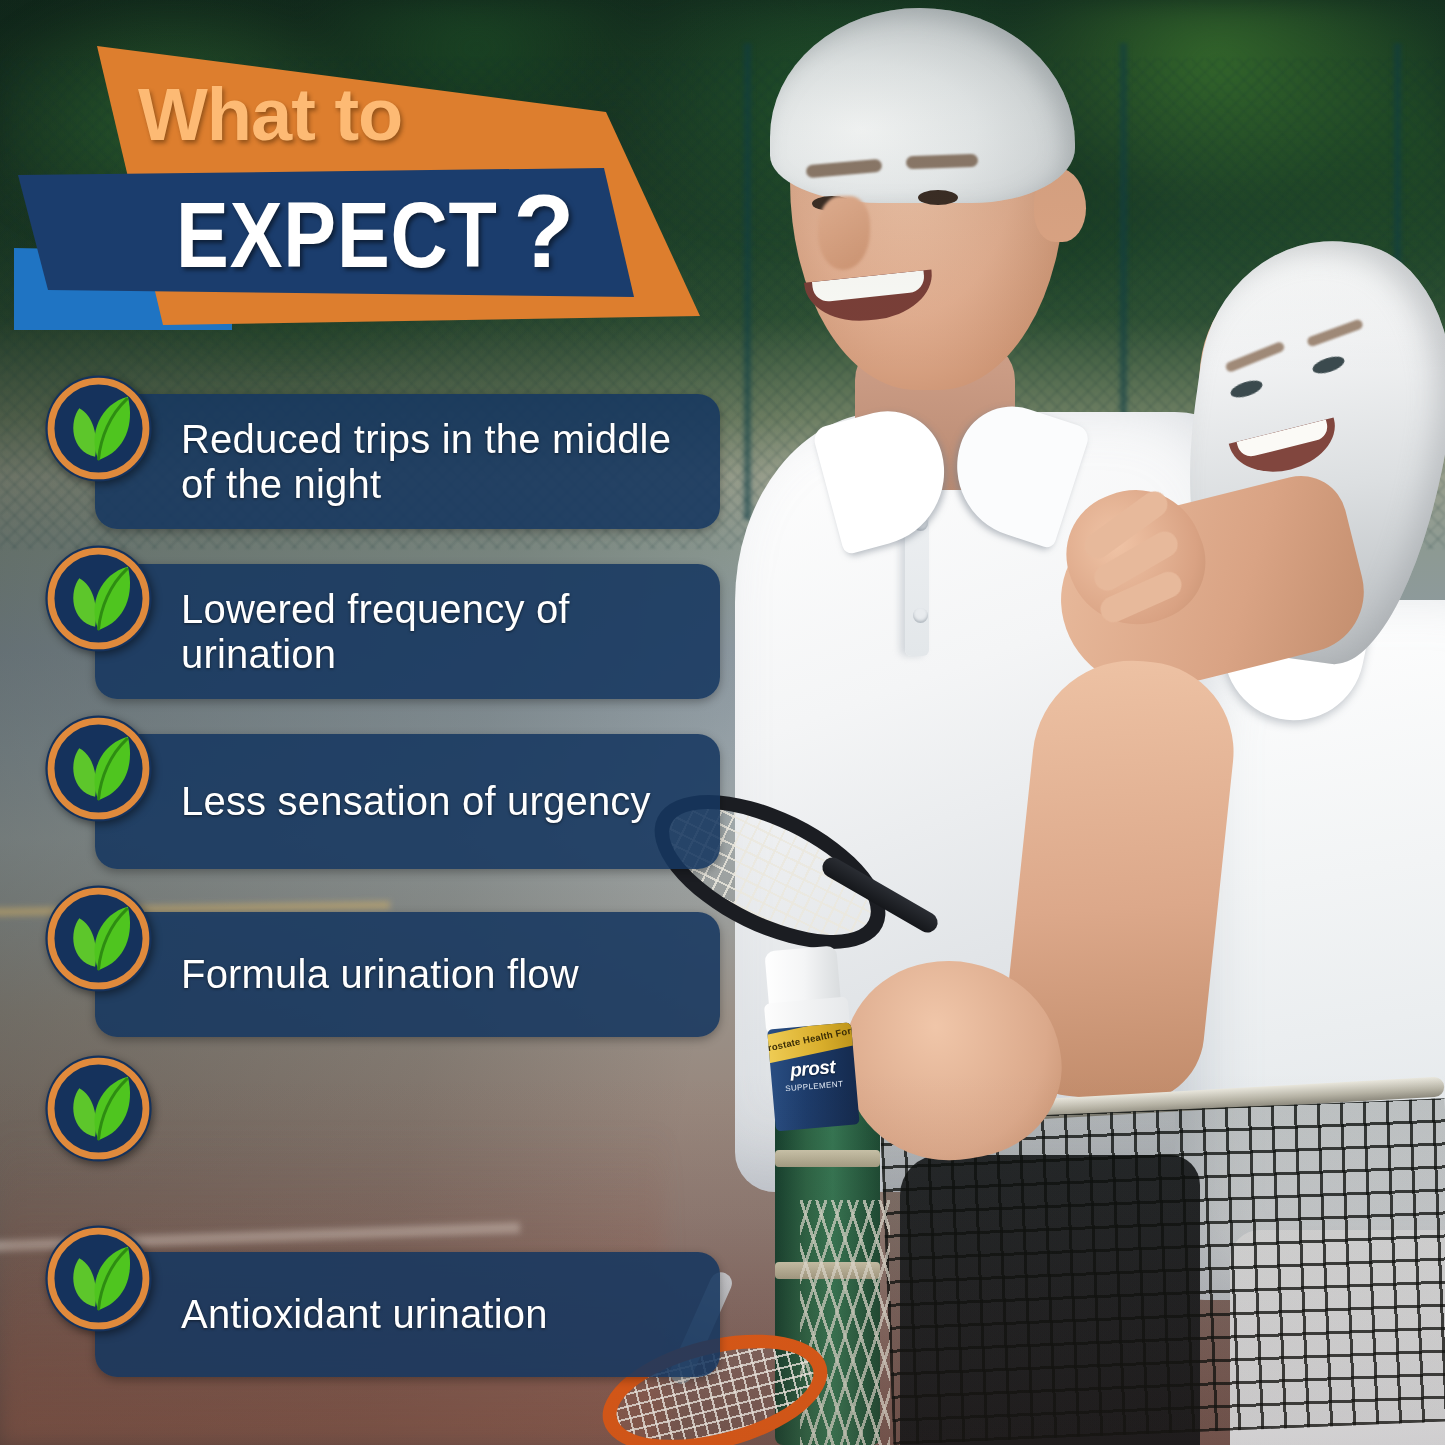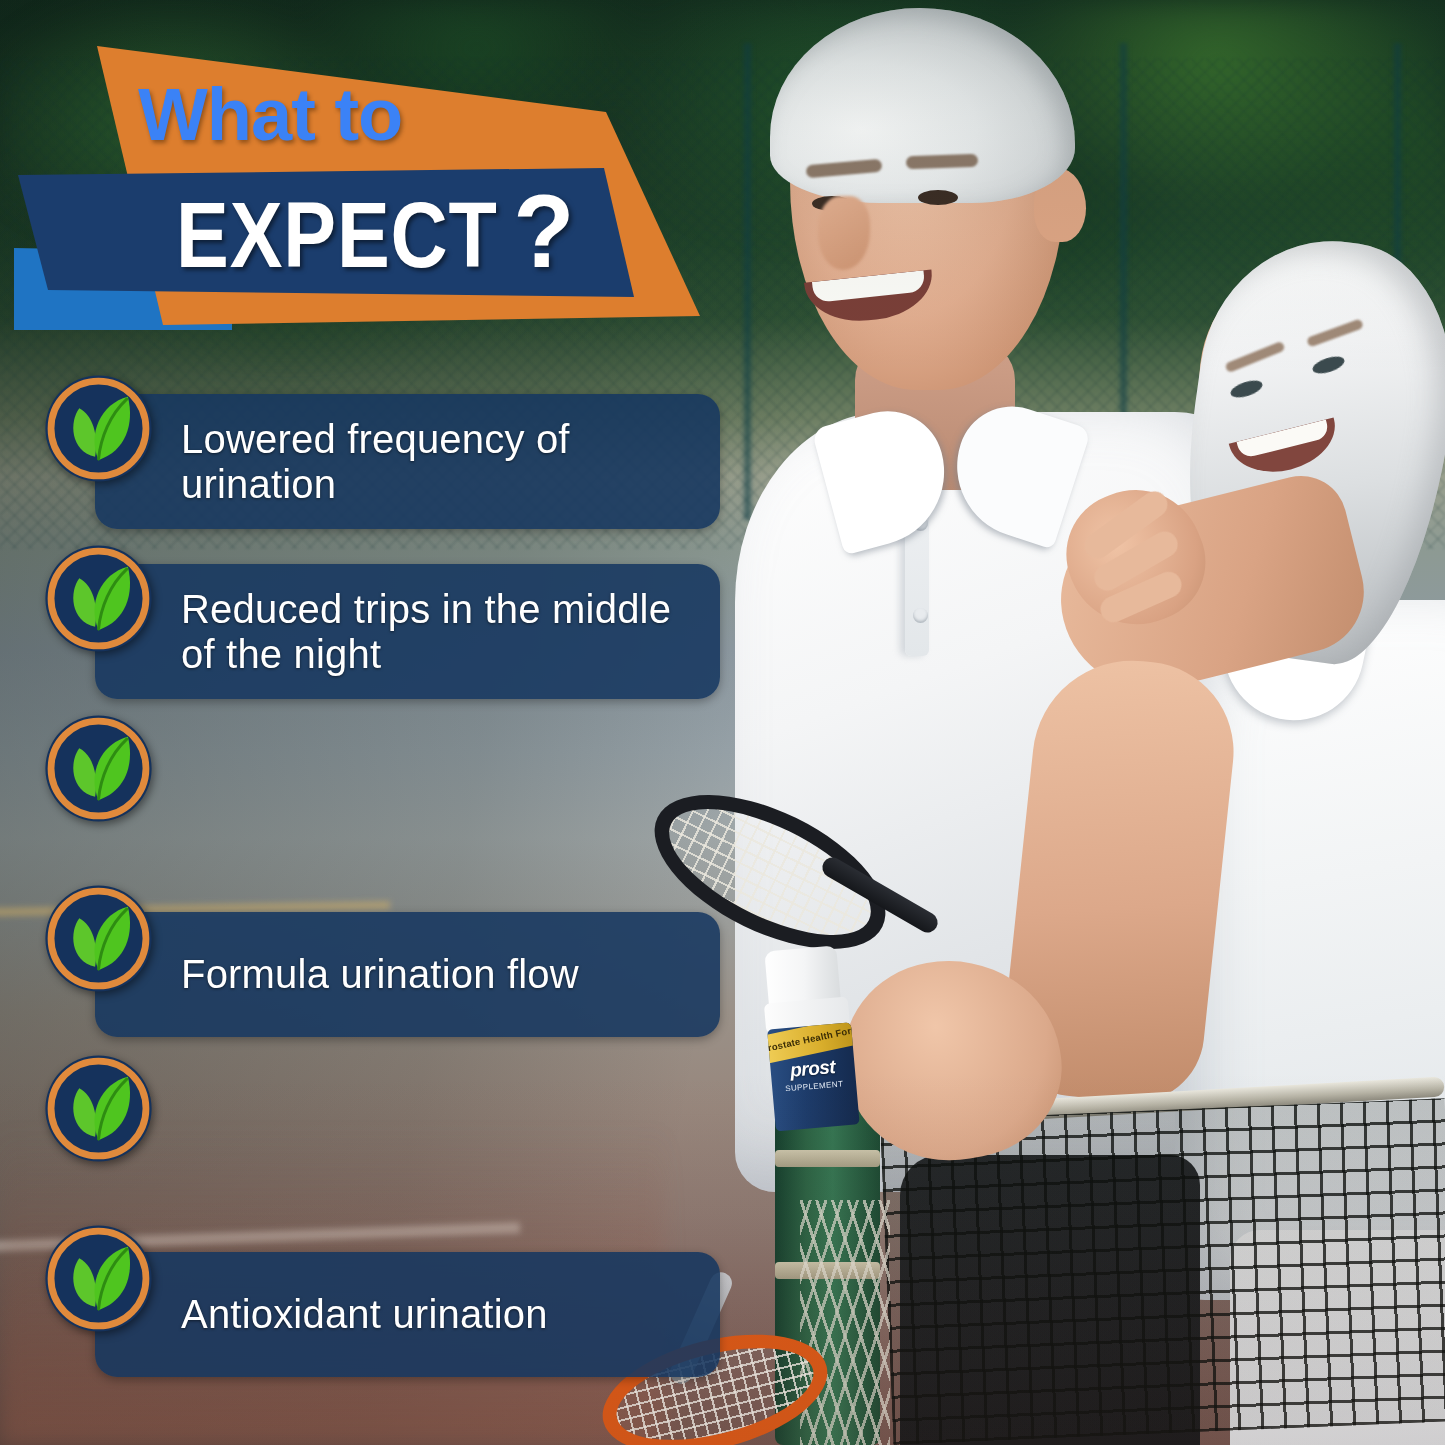--- a/index.html
+++ b/index.html
@@ -368,21 +368,21 @@
     filter:drop-shadow(3px 5px 5px rgba(0,0,0,.45));
   }
   .banner-blue {
     position:absolute; inset:0;
     background:#1b3d6d;
     clip-path:polygon(18px 175px, 604px 168px, 634px 297px, 48px 290px);
     filter:drop-shadow(3px 4px 5px rgba(0,0,0,.45));
   }
   .banner-line1 {
     position:absolute; left:138px; top:72px;
-    font-size:74px; font-weight:700; color:#3b82f6;
+    font-size:74px; font-weight:700; color:#fdba74;
     letter-spacing:-1px;
     text-shadow:2px 3px 4px rgba(60,30,0,.45);
     white-space:nowrap;
   }
   .banner-line2 {
     position:absolute; left:176px; top:172px;
     font-size:92px; font-weight:700; color:#ffffff;
     letter-spacing:1px;
     transform:scaleX(.86);
     transform-origin:left center;
@@ -528,45 +528,48 @@
     <div class="banner-line2">
       <span>EXPECT</span>
       <span class="banner-qmark">?</span>
     </div>
   </div>
 
   <div class="benefits">
 
     <div class="benefit">
       <div class="benefit-pill tall">
+        <div class="benefit-text">Reduced trips in the middle of the night</div>
+      </div>
+      <svg class="benefit-icon" viewBox="0 0 100 100">
+        <circle cx="50" cy="50" r="47" fill="#15325C"></circle>
+        <circle cx="50" cy="50" r="42" fill="none" stroke="#E08A3C" stroke-width="6"></circle>
+        <path d="M47 75 C25 70 24 44 33 32 C45 38 50 56 47 75 Z" fill="#5DC62B"></path>
+        <path d="M50 78 C40 55 52 28 76 22 C82 46 74 70 50 78 Z" fill="#4FC51F"></path>
+        <path d="M50 77 C52 58 60 38 75 24" fill="none" stroke="#2E8C12" stroke-width="2.6" stroke-linecap="round"></path>
+      </svg>
+    </div>
+
+    <div class="benefit">
+      <div class="benefit-pill tall">
         <div class="benefit-text">Lowered frequency of urination</div>
       </div>
       <svg class="benefit-icon" viewBox="0 0 100 100">
         <circle cx="50" cy="50" r="47" fill="#15325C"></circle>
         <circle cx="50" cy="50" r="42" fill="none" stroke="#E08A3C" stroke-width="6"></circle>
         <path d="M47 75 C25 70 24 44 33 32 C45 38 50 56 47 75 Z" fill="#5DC62B"></path>
         <path d="M50 78 C40 55 52 28 76 22 C82 46 74 70 50 78 Z" fill="#4FC51F"></path>
         <path d="M50 77 C52 58 60 38 75 24" fill="none" stroke="#2E8C12" stroke-width="2.6" stroke-linecap="round"></path>
       </svg>
     </div>
 
     <div class="benefit">
       <div class="benefit-pill tall">
-        <div class="benefit-text">Reduced trips in the middle of the night</div>
+        <div class="benefit-text">Less sensation of urgency</div>
       </div>
-      <svg class="benefit-icon" viewBox="0 0 100 100">
-        <circle cx="50" cy="50" r="47" fill="#15325C"></circle>
-        <circle cx="50" cy="50" r="42" fill="none" stroke="#E08A3C" stroke-width="6"></circle>
-        <path d="M47 75 C25 70 24 44 33 32 C45 38 50 56 47 75 Z" fill="#5DC62B"></path>
-        <path d="M50 78 C40 55 52 28 76 22 C82 46 74 70 50 78 Z" fill="#4FC51F"></path>
-        <path d="M50 77 C52 58 60 38 75 24" fill="none" stroke="#2E8C12" stroke-width="2.6" stroke-linecap="round"></path>
-      </svg>
-    </div>
-
-    <div class="benefit">
       <svg class="benefit-icon" viewBox="0 0 100 100">
         <circle cx="50" cy="50" r="47" fill="#15325C"></circle>
         <circle cx="50" cy="50" r="42" fill="none" stroke="#E08A3C" stroke-width="6"></circle>
         <path d="M47 75 C25 70 24 44 33 32 C45 38 50 56 47 75 Z" fill="#5DC62B"></path>
         <path d="M50 78 C40 55 52 28 76 22 C82 46 74 70 50 78 Z" fill="#4FC51F"></path>
         <path d="M50 77 C52 58 60 38 75 24" fill="none" stroke="#2E8C12" stroke-width="2.6" stroke-linecap="round"></path>
       </svg>
     </div>
 
     <div class="benefit">

